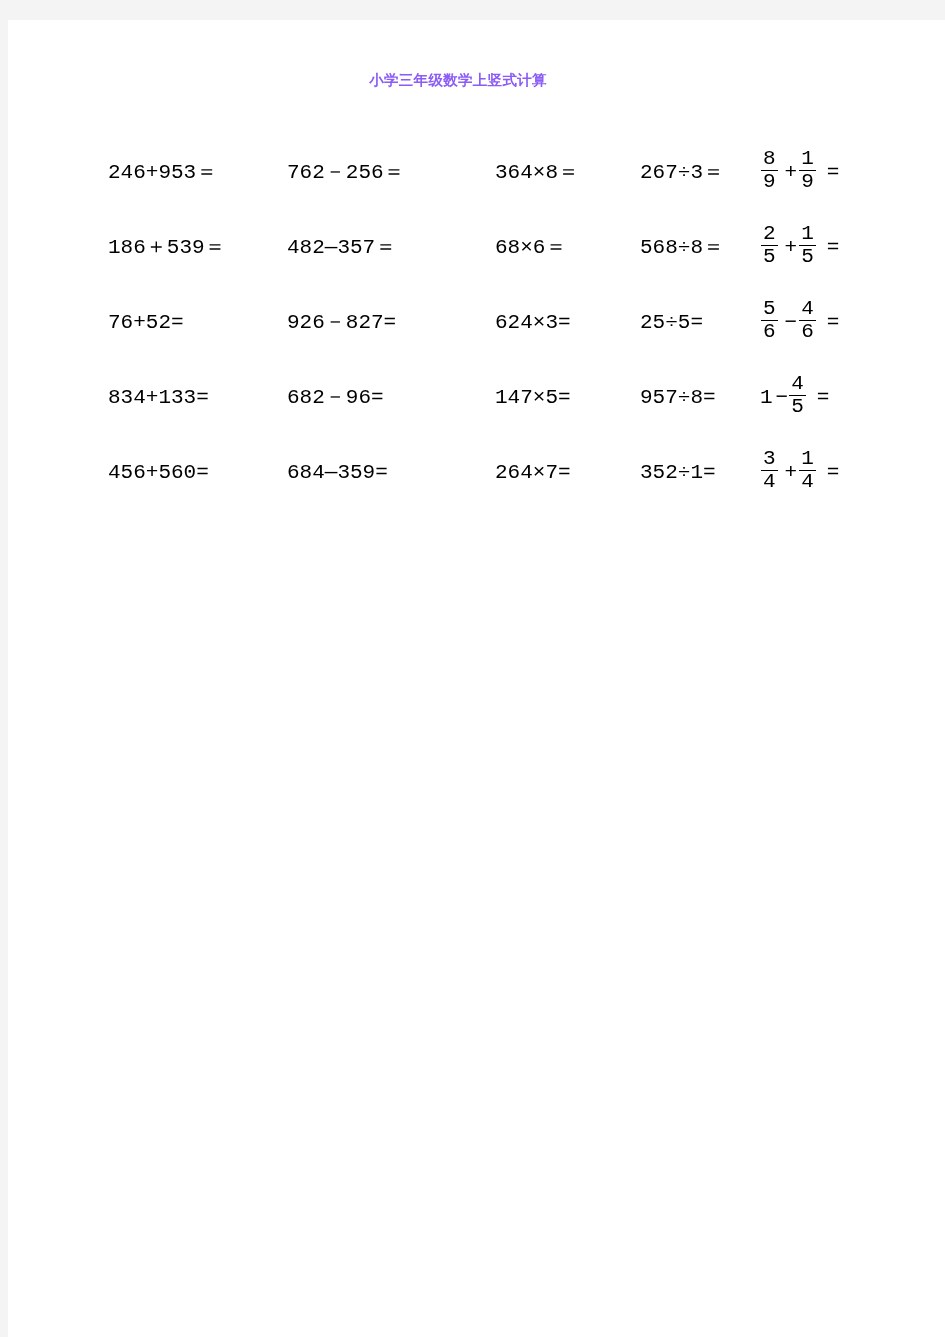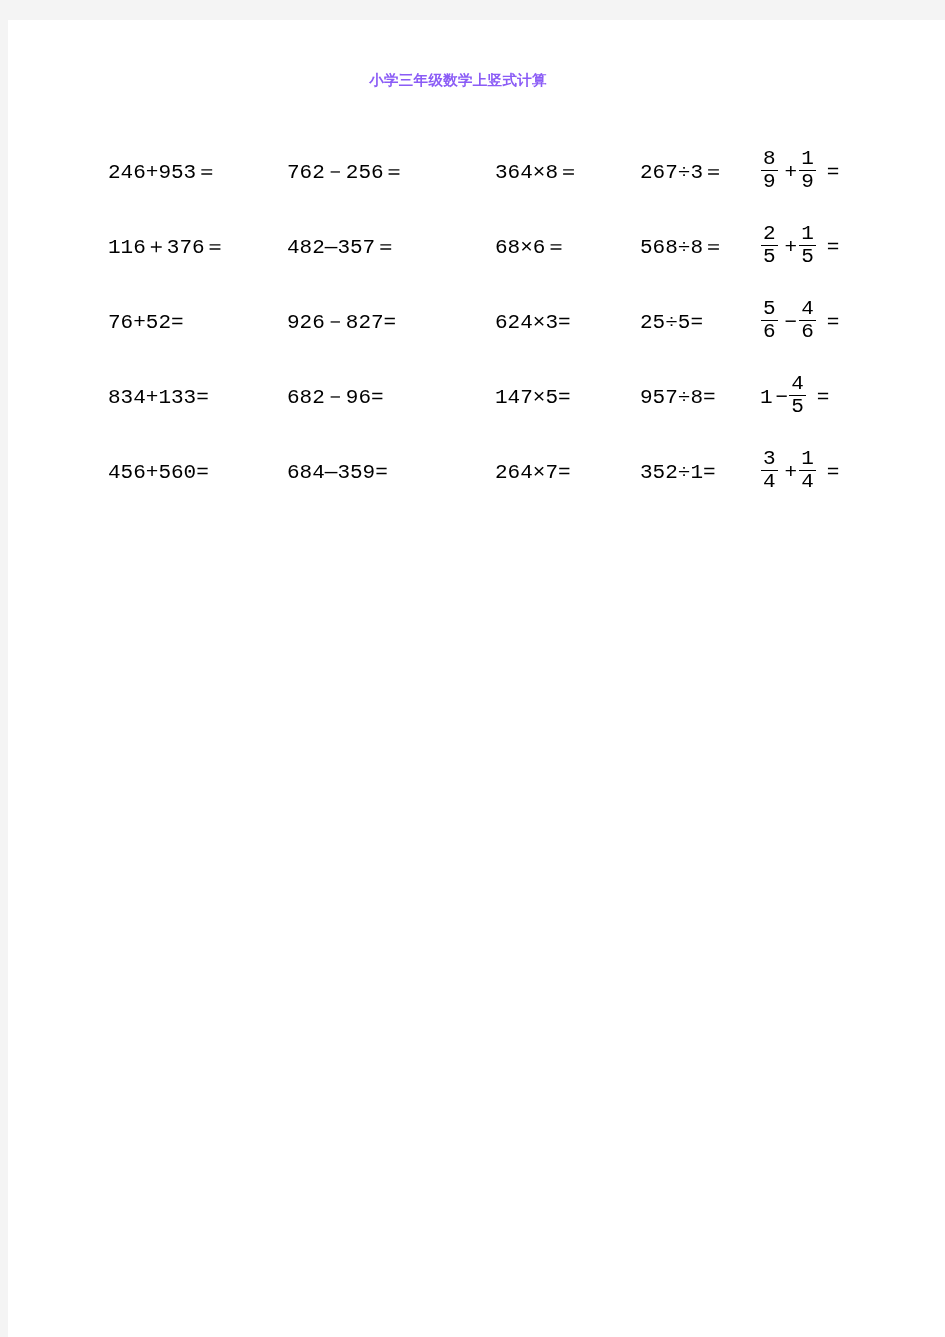--- a/index.html
+++ b/index.html
@@ -124,21 +124,21 @@
       <div class="problem-cell col-3">364×8＝</div>
       <div class="problem-cell col-4">267÷3＝</div>
       <div class="problem-cell col-5">
         <span class="frac-expr">
           <span class="frac"><span class="num">8</span><span class="den">9</span></span><span class="frac-op">+</span><span class="frac"><span class="num">1</span><span class="den">9</span></span><span class="frac-eq">=</span>
         </span>
       </div>
     </div>
 
     <div class="problem-row">
-      <div class="problem-cell col-1">116＋376＝</div>
+      <div class="problem-cell col-1">186＋539＝</div>
       <div class="problem-cell col-2">482—357＝</div>
       <div class="problem-cell col-3">68×6＝</div>
       <div class="problem-cell col-4">568÷8＝</div>
       <div class="problem-cell col-5">
         <span class="frac-expr">
           <span class="frac"><span class="num">2</span><span class="den">5</span></span><span class="frac-op">+</span><span class="frac"><span class="num">1</span><span class="den">5</span></span><span class="frac-eq">=</span>
         </span>
       </div>
     </div>
 

